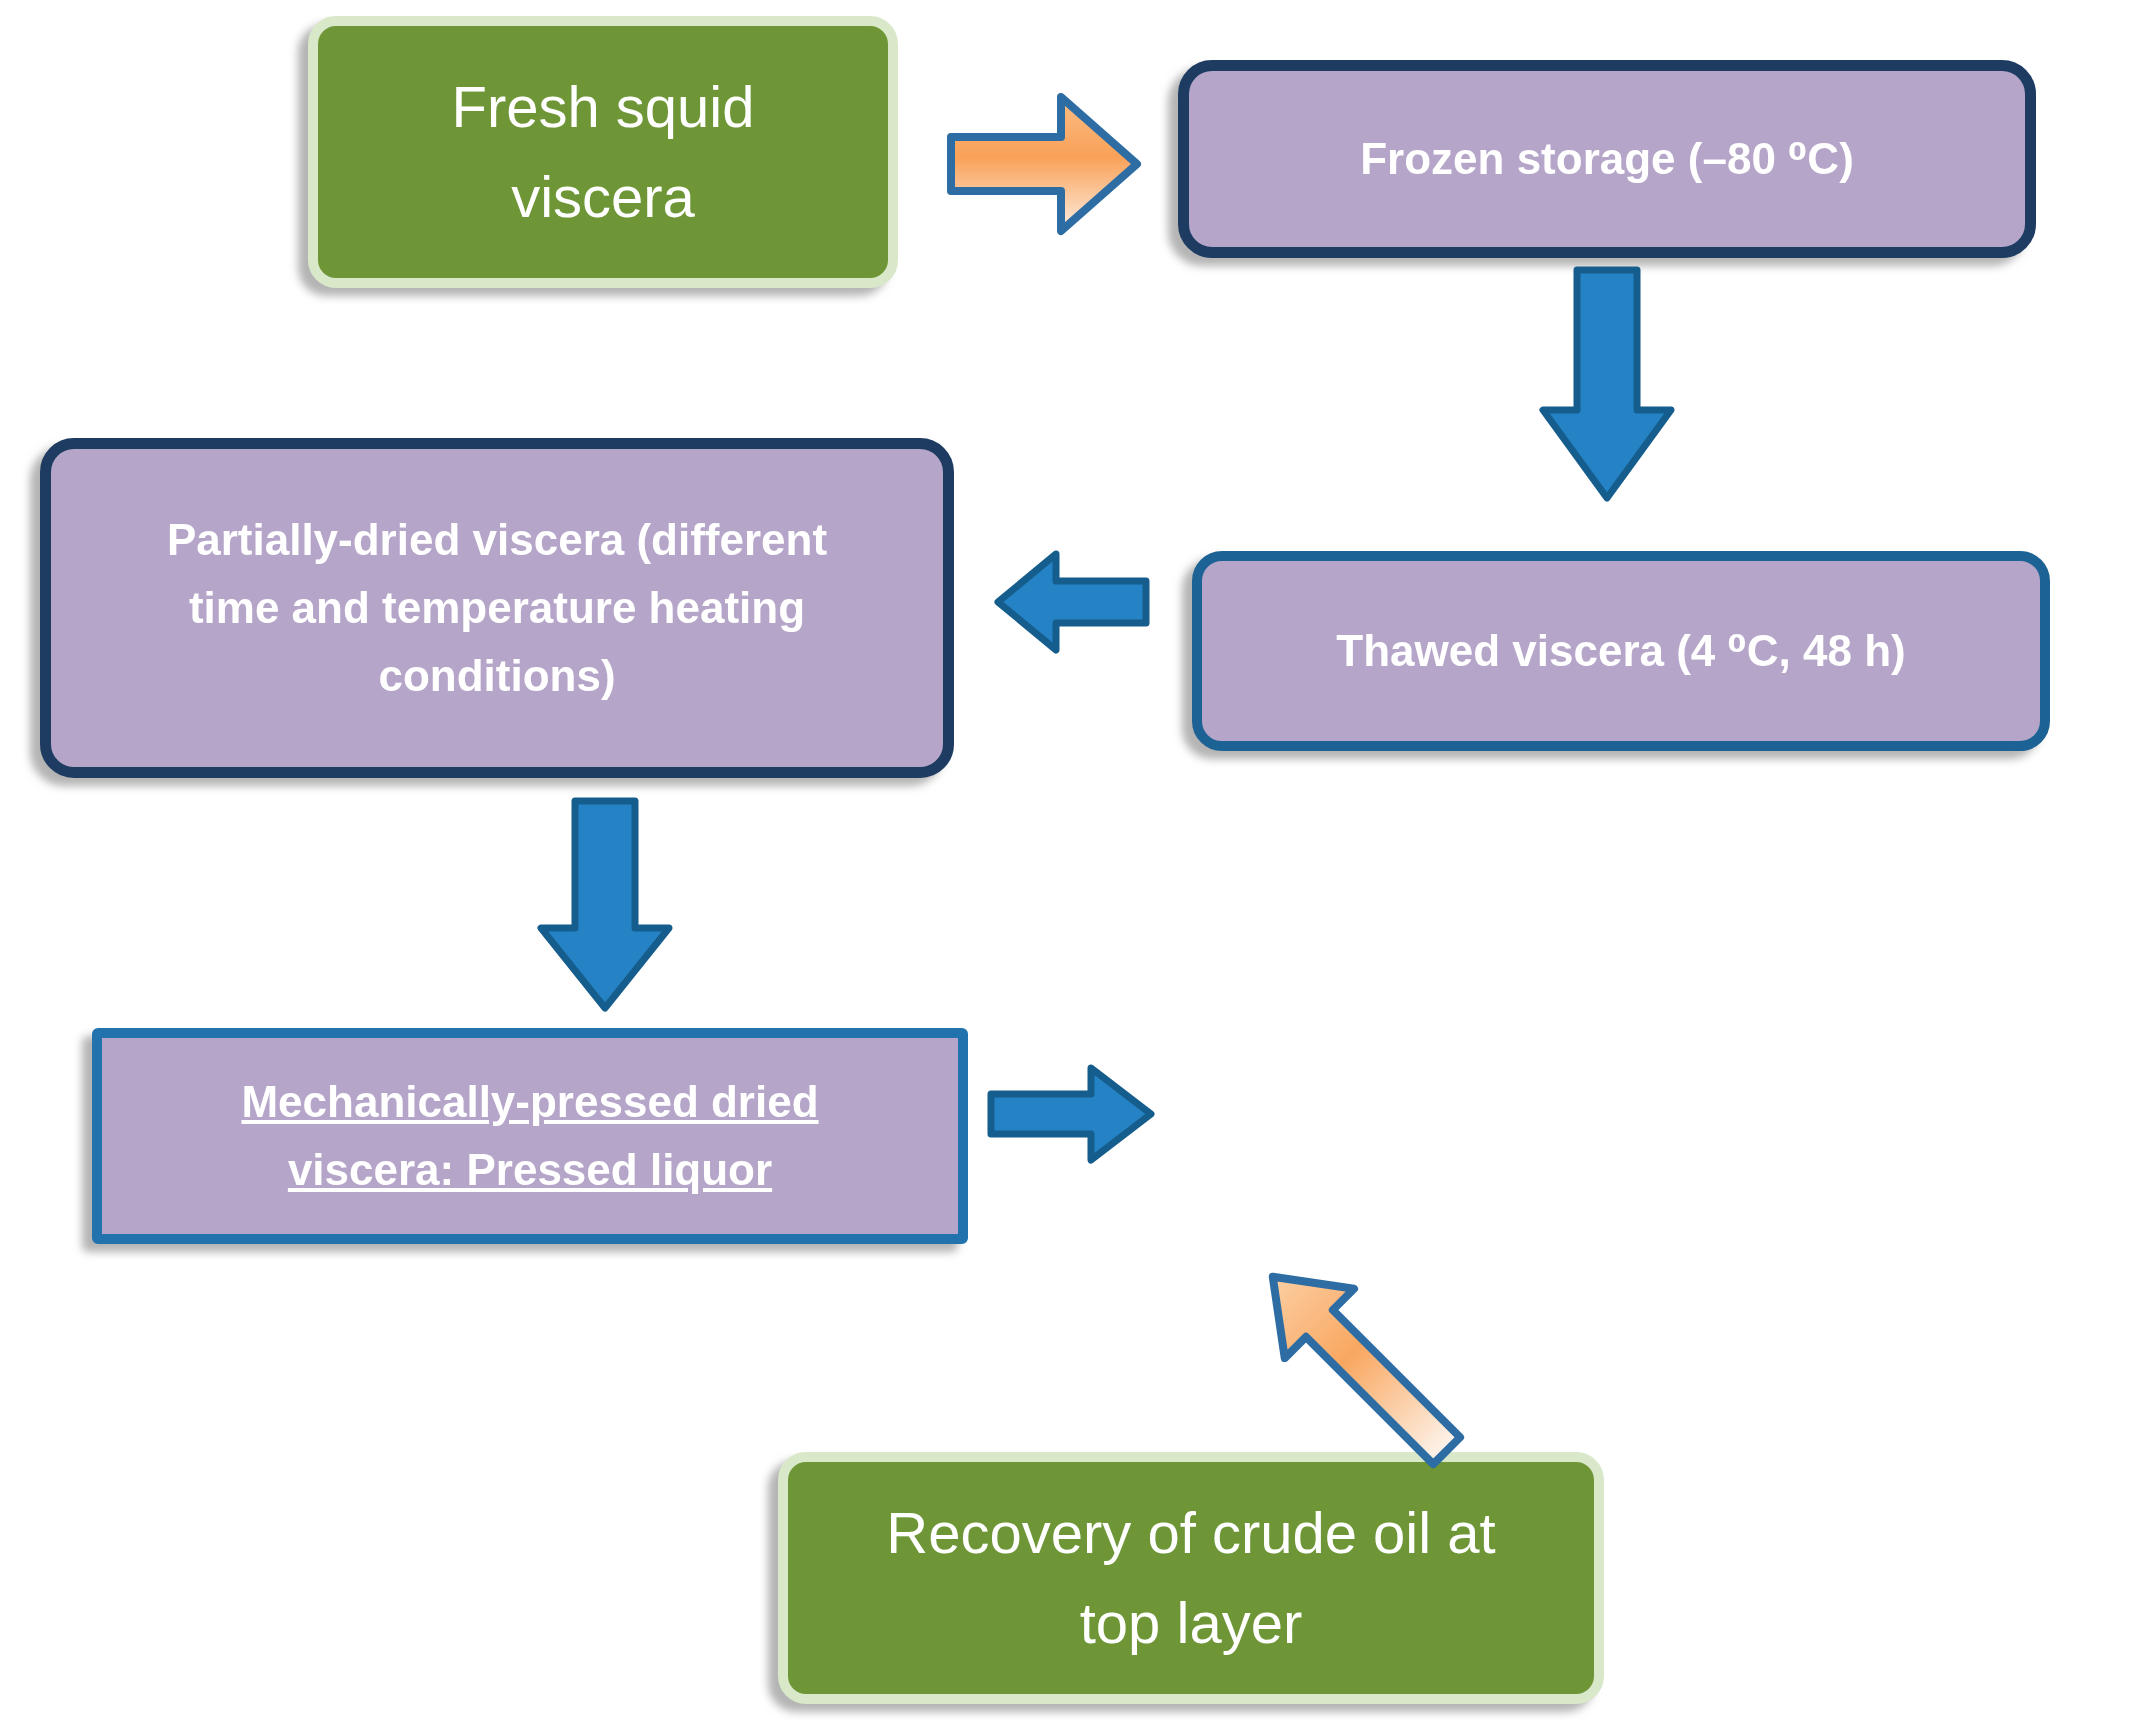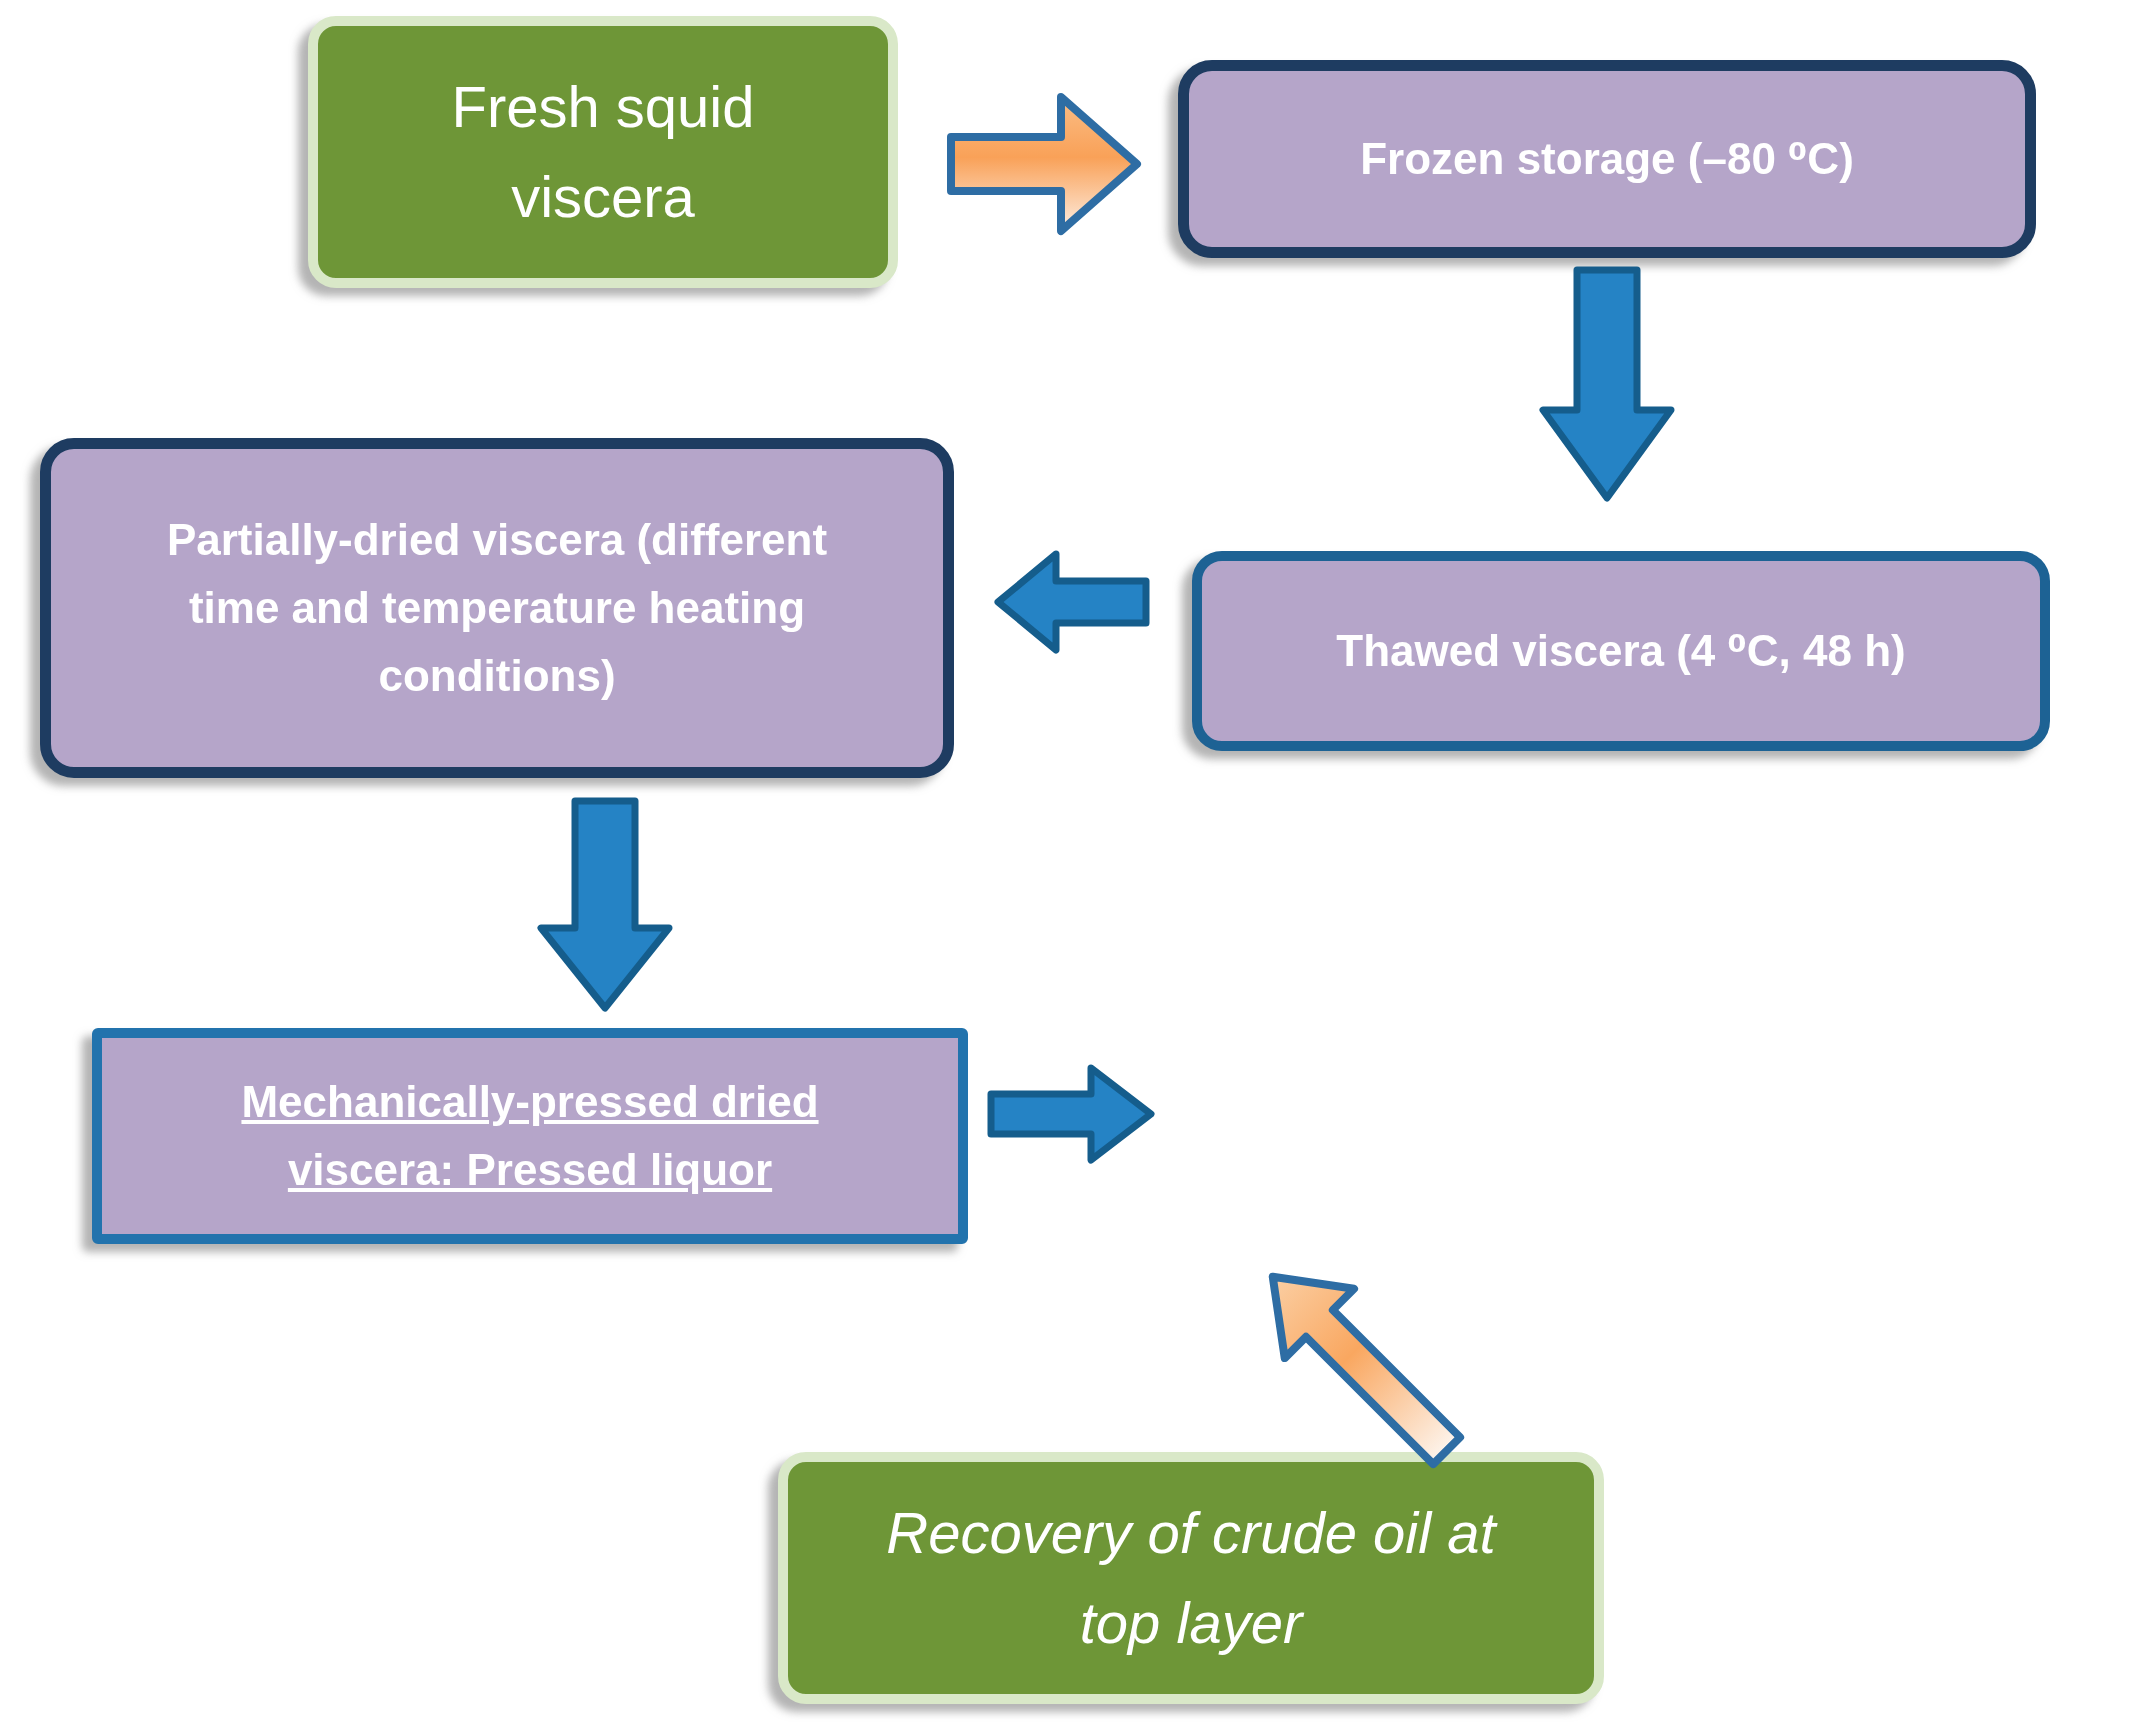--- a/index.html
+++ b/index.html
@@ -52,21 +52,21 @@
   .arrow-blue-path { fill: var(--arrow-blue-fill); stroke: var(--arrow-blue-stroke); stroke-width: 7; stroke-linejoin: round; }
   .arrow-orange-path { stroke: var(--arrow-orange-stroke); stroke-width: 8; stroke-linejoin: round; }
 
   
   .node-fresh    { left: 308px;  top: 16px;   width: 590px; height: 272px; }
   .node-frozen   { left: 1178px; top: 60px;   width: 858px; height: 198px; }
   .node-thawed   { left: 1192px; top: 503px;  width: 858px; height: 200px; margin-top: 48px; }
   .node-partial  { left: 40px;   top: 438px;  width: 914px; height: 340px; }
   .node-mech     { left: 92px;   top: 1028px; width: 876px; height: 216px; }
   .node-centri   { left: 1185px; top: 999px;  width: 915px; height: 235px; }
-  .node-recovery { left: 778px;  top: 1452px; width: 826px; height: 252px; font-style: italic; }
+  .node-recovery { left: 778px;  top: 1452px; width: 826px; height: 252px; }
 
   .arrow-o1 { left: 945px;  top: 85px;   }
   .arrow-d1 { left: 1537px; top: 264px;  }
   .arrow-l1 { left: 992px;  top: 548px;  }
   .arrow-d2 { left: 535px;  top: 796px;  }
   .arrow-r2 { left: 985px;  top: 1062px; }
   .arrow-diag { left: 1232px; top: 1236px; width: 254px; height: 254px; }
   .arrow-diag svg {
     position: absolute;
     left: 50%; top: 50%;

